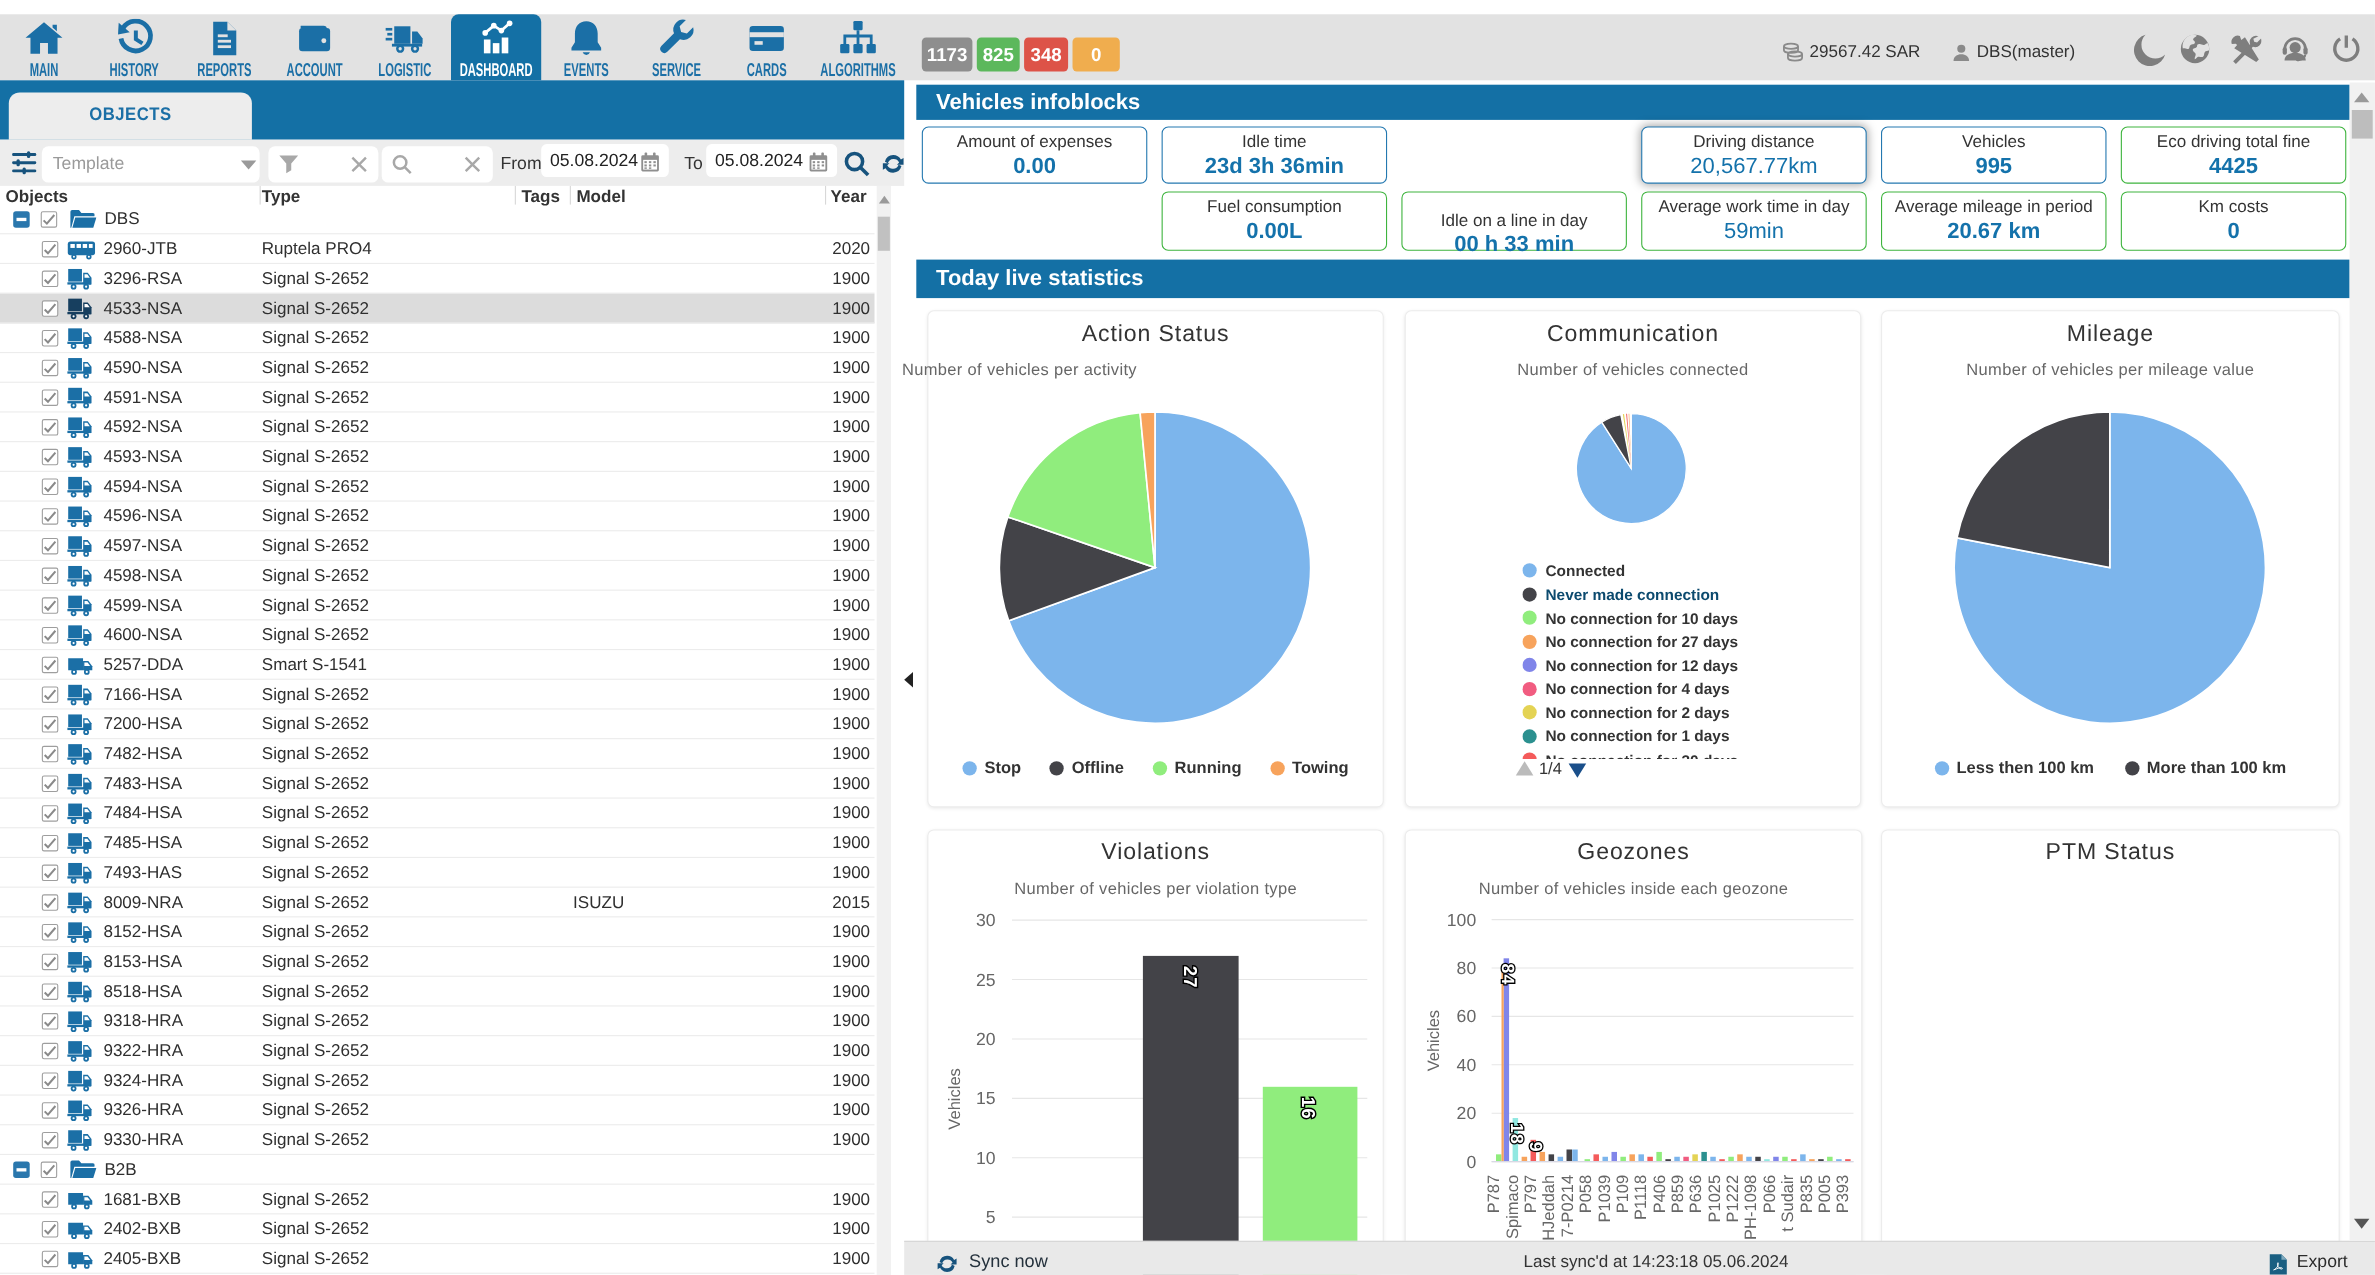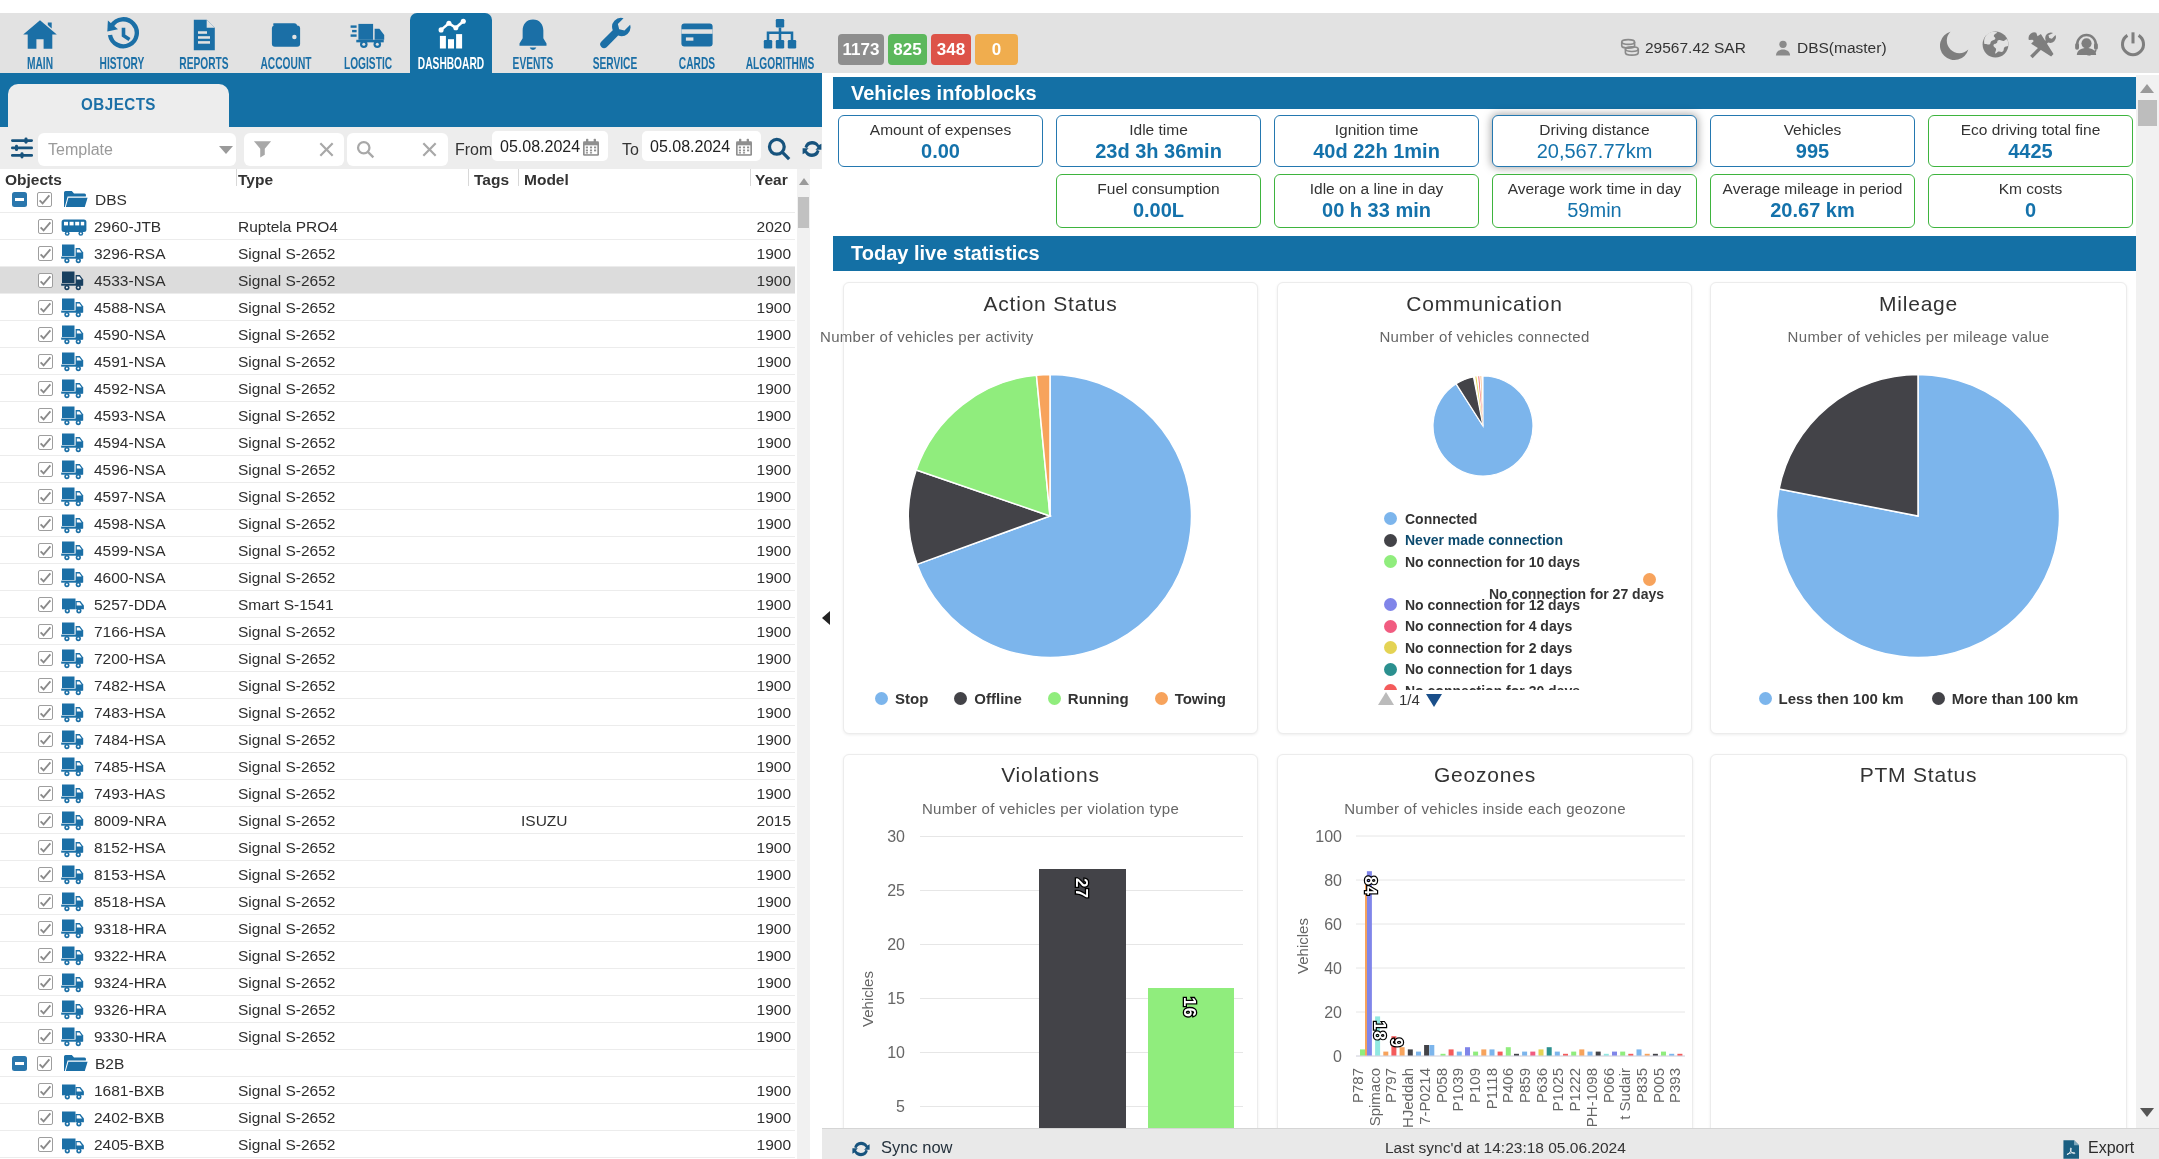--- a/index.html
+++ b/index.html
@@ -855,42 +855,38 @@
 <div class="abs" style="left:833px;top:77px;width:1303px;height:32px;background:#1470a5;"></div>
 <div class="abs" style="left:851px;top:82px;font-size:20px;font-weight:bold;color:#fff;">Vehicles infoblocks</div>
 <div class="abs" style="left:838px;top:115px;width:205px;height:52px;background:#fff;border:1.5px solid #2478b0;border-radius:6px;text-align:center;">
       <div style="margin-top:5px;font-size:15.5px;color:#333;">Amount of expenses</div>
       <div style="margin-top:1px;font-size:20px;font-weight:bold;color:#1472ab;">0.00</div>
     </div>
 <div class="abs" style="left:1056px;top:115px;width:205px;height:52px;background:#fff;border:1.5px solid #2478b0;border-radius:6px;text-align:center;">
       <div style="margin-top:5px;font-size:15.5px;color:#333;">Idle time</div>
       <div style="margin-top:1px;font-size:20px;font-weight:bold;color:#1472ab;">23d 3h 36min</div>
     </div>
-<div class="abs" style="left:1274px;top:115px;width:205px;height:52px;background:#fff;border:1.5px solid #2478b0;border-radius:6px;text-align:center;">
-      <div style="margin-top:5px;font-size:15.5px;color:#333;">Ignition time</div>
-      <div style="margin-top:1px;font-size:20px;font-weight:bold;color:#1472ab;">40d 22h 1min</div>
-    </div>
 <div class="abs" style="left:1492px;top:115px;width:205px;height:52px;background:#fff;border:1.5px solid #2478b0;border-radius:6px;box-shadow:0 0 9px 1px rgba(0,0,0,0.35);text-align:center;">
       <div style="margin-top:5px;font-size:15.5px;color:#333;">Driving distance</div>
       <div style="margin-top:1px;font-size:20px;font-weight:normal;color:#1472ab;">20,567.77km</div>
     </div>
 <div class="abs" style="left:1710px;top:115px;width:205px;height:52px;background:#fff;border:1.5px solid #2478b0;border-radius:6px;text-align:center;">
       <div style="margin-top:5px;font-size:15.5px;color:#333;">Vehicles</div>
       <div style="margin-top:1px;font-size:20px;font-weight:bold;color:#1472ab;">995</div>
     </div>
 <div class="abs" style="left:1928px;top:115px;width:205px;height:52px;background:#fff;border:1.5px solid #3eb43e;border-radius:6px;text-align:center;">
       <div style="margin-top:5px;font-size:15.5px;color:#333;">Eco driving total fine</div>
       <div style="margin-top:1px;font-size:20px;font-weight:bold;color:#1472ab;">4425</div>
     </div>
 <div class="abs" style="left:1056px;top:174px;width:205px;height:54px;background:#fff;border:1.5px solid #3eb43e;border-radius:6px;text-align:center;">
       <div style="margin-top:5px;font-size:15.5px;color:#333;">Fuel consumption</div>
       <div style="margin-top:1px;font-size:20px;font-weight:bold;color:#1472ab;">0.00L</div>
     </div>
 <div class="abs" style="left:1274px;top:174px;width:205px;height:54px;background:#fff;border:1.5px solid #3eb43e;border-radius:6px;text-align:center;">
-      <div style="margin-top:5px;font-size:15.5px;color:#333;">Idle on a line in day</div>
+      <div style="margin-top:17px;font-size:15.5px;color:#333;">Idle on a line in day</div>
       <div style="margin-top:1px;font-size:20px;font-weight:bold;color:#1472ab;">00 h 33 min</div>
     </div>
 <div class="abs" style="left:1492px;top:174px;width:205px;height:54px;background:#fff;border:1.5px solid #3eb43e;border-radius:6px;text-align:center;">
       <div style="margin-top:5px;font-size:15.5px;color:#333;">Average work time in day</div>
       <div style="margin-top:1px;font-size:20px;font-weight:normal;color:#1472ab;">59min</div>
     </div>
 <div class="abs" style="left:1710px;top:174px;width:205px;height:54px;background:#fff;border:1.5px solid #3eb43e;border-radius:6px;text-align:center;">
       <div style="margin-top:5px;font-size:15.5px;color:#333;">Average mileage in period</div>
       <div style="margin-top:1px;font-size:20px;font-weight:bold;color:#1472ab;">20.67 km</div>
     </div>
@@ -939,21 +935,21 @@
         <span style="font-size:14px;font-weight:bold;color:#333;white-space:nowrap;">Connected</span>
       </div>
       <div style="height:21.5px;display:flex;align-items:center;">
         <span style="width:13px;height:13px;border-radius:50%;background:#434348;margin-right:8px;flex:none;"></span>
         <span style="font-size:14px;font-weight:bold;color:#0c4a6e;white-space:nowrap;">Never made connection</span>
       </div>
       <div style="height:21.5px;display:flex;align-items:center;">
         <span style="width:13px;height:13px;border-radius:50%;background:#90ed7d;margin-right:8px;flex:none;"></span>
         <span style="font-size:14px;font-weight:bold;color:#333;white-space:nowrap;">No connection for 10 days</span>
       </div>
-      <div style="height:21.5px;display:flex;align-items:flex-end;flex-direction:column;">
+      <div style="height:21.5px;display:flex;align-items:center;">
         <span style="width:13px;height:13px;border-radius:50%;background:#f7a35c;margin-right:8px;flex:none;"></span>
         <span style="font-size:14px;font-weight:bold;color:#333;white-space:nowrap;">No connection for 27 days</span>
       </div>
       <div style="height:21.5px;display:flex;align-items:center;">
         <span style="width:13px;height:13px;border-radius:50%;background:#8085e9;margin-right:8px;flex:none;"></span>
         <span style="font-size:14px;font-weight:bold;color:#333;white-space:nowrap;">No connection for 12 days</span>
       </div>
       <div style="height:21.5px;display:flex;align-items:center;">
         <span style="width:13px;height:13px;border-radius:50%;background:#f15c80;margin-right:8px;flex:none;"></span>
         <span style="font-size:14px;font-weight:bold;color:#333;white-space:nowrap;">No connection for 4 days</span>

